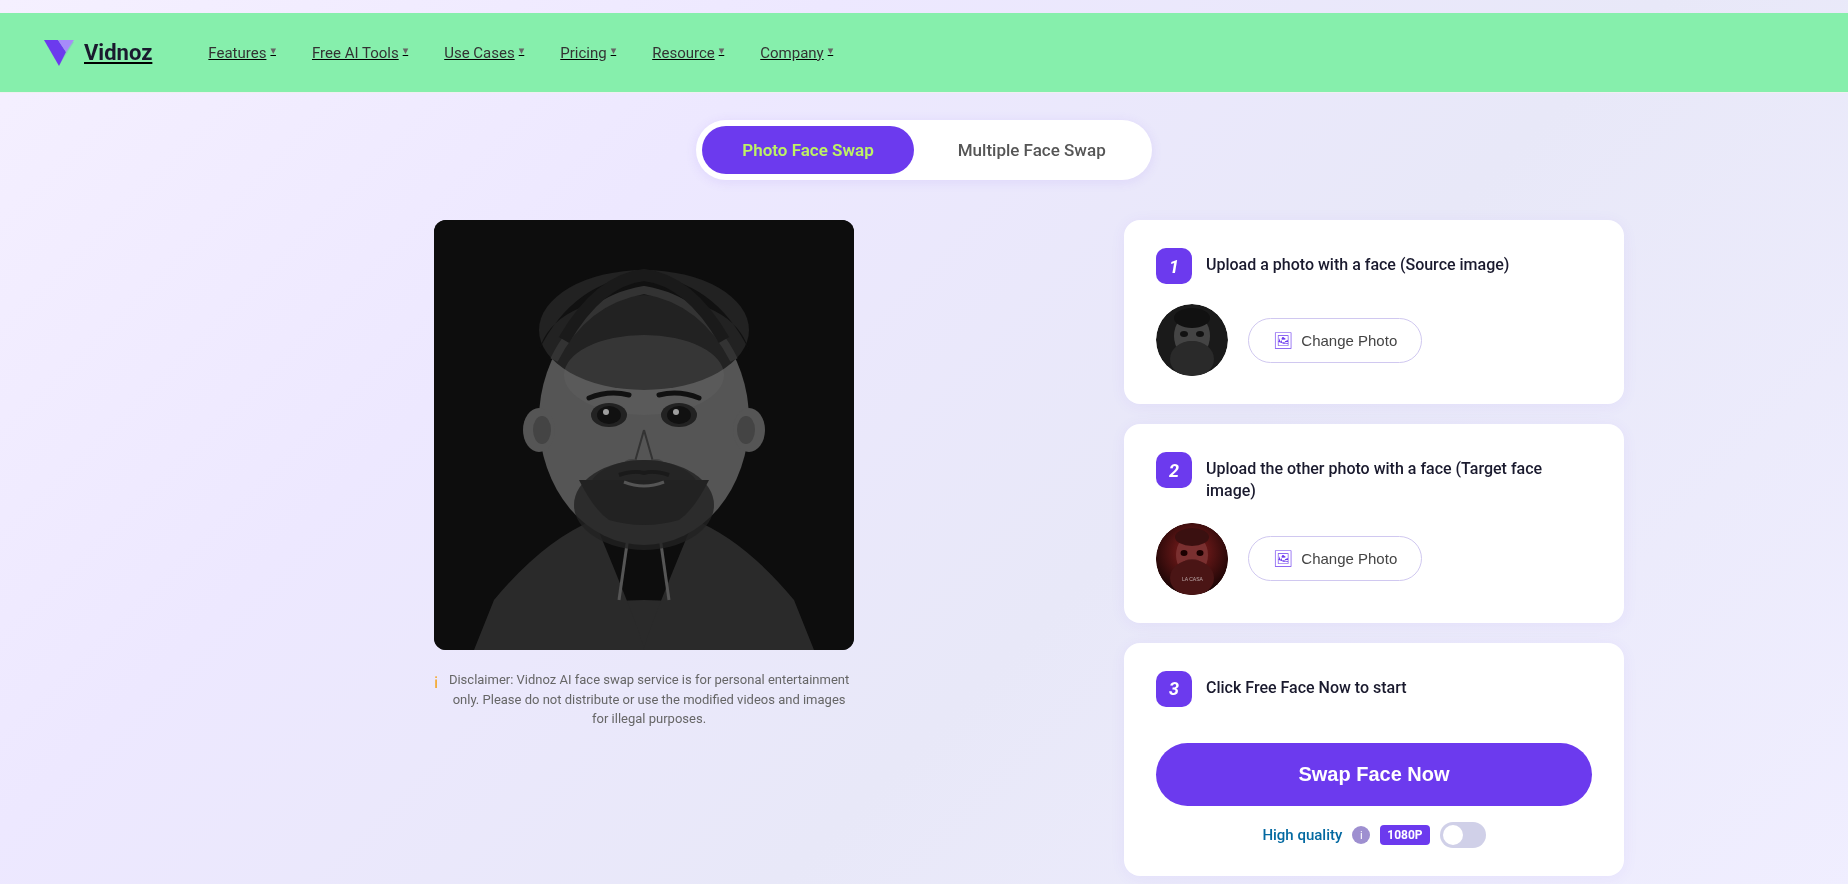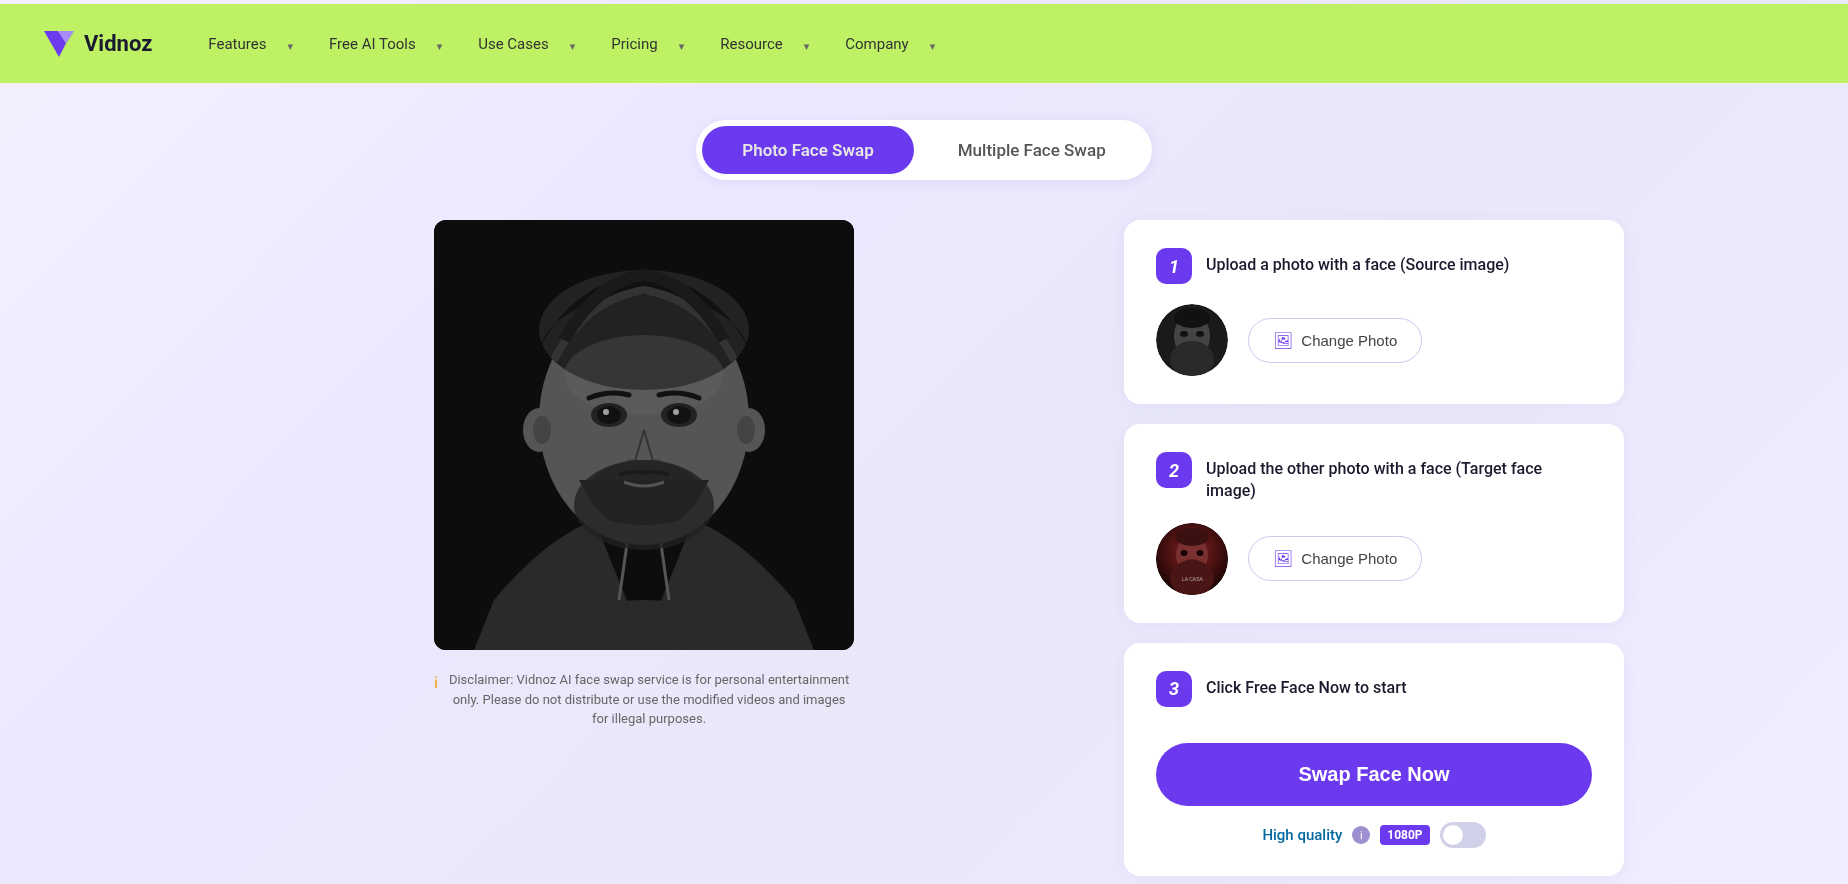--- a/index.html
+++ b/index.html
@@ -10,25 +10,26 @@
       width: 1848px;
       overflow-x: hidden;
     }
 
     
     .header {
       display: flex;
       align-items: center;
       padding: 0 40px;
       height: 80px;
-      background: #bef264;
+      background: #86efac;
       border-bottom: 1px solid #f0f0f0;
       position: sticky;
-      top: 4px;
+      top: 13px;
       z-index: 100;
+      text-decoration: underline;
     }
     .logo {
       display: flex;
       align-items: center;
       gap: 6px;
       margin-right: 40px;
       text-decoration: none;
     }
     .logo-icon {
       width: 38px;
@@ -40,22 +41,22 @@
       color: #1a1a2e;
     }
     .nav {
       display: flex;
       align-items: center;
       gap: 4px;
       flex: 1;
     }
     .nav-item {
       display: flex;
-      align-items: flex-end;
-      gap: 21px;
+      align-items: flex-start;
+      gap: 4px;
       padding: 8px 16px;
       font-size: 15px;
       color: #333;
       cursor: pointer;
       border-radius: 6px;
       white-space: nowrap;
     }
     .nav-chevron { font-size: 11px; color: #666; }
     .header-right {
       display: flex;
@@ -108,21 +109,21 @@
       border-radius: 50px;
       font-size: 17px;
       font-weight: 500;
       cursor: pointer;
       transition: all 0.2s;
       white-space: nowrap;
       color: #555;
     }
     .tab.active {
       background: #6c3aee;
-      color: #e5e5e5;
+      color: #bef264;
       font-weight: 600;
     }
 
     
     .content-area {
       display: flex;
       gap: 60px;
       align-items: flex-start;
       max-width: 1400px;
       margin: 0 auto;

